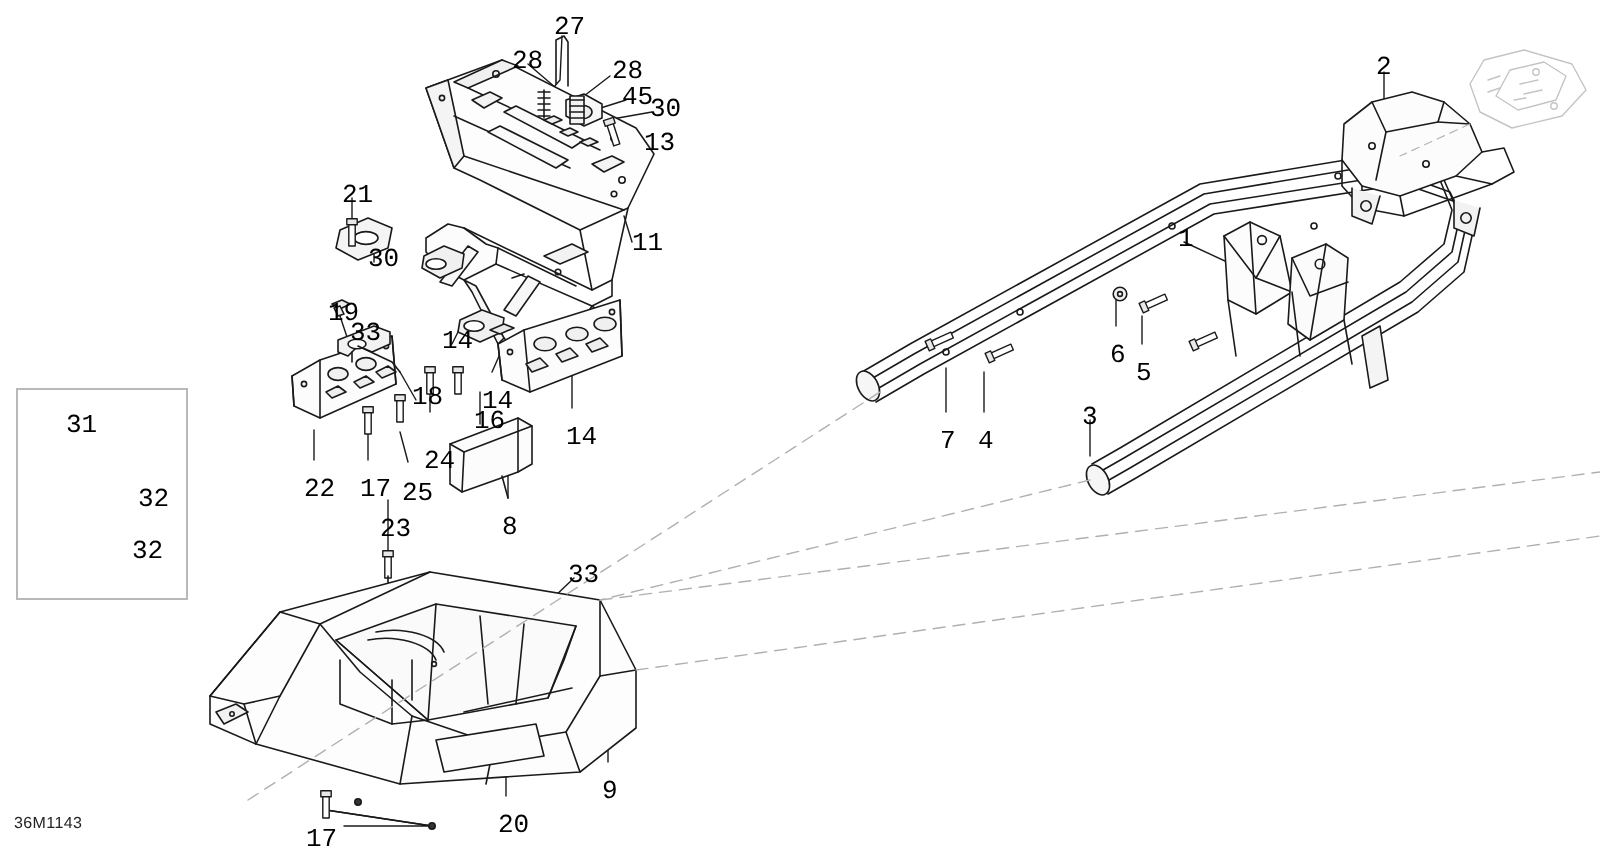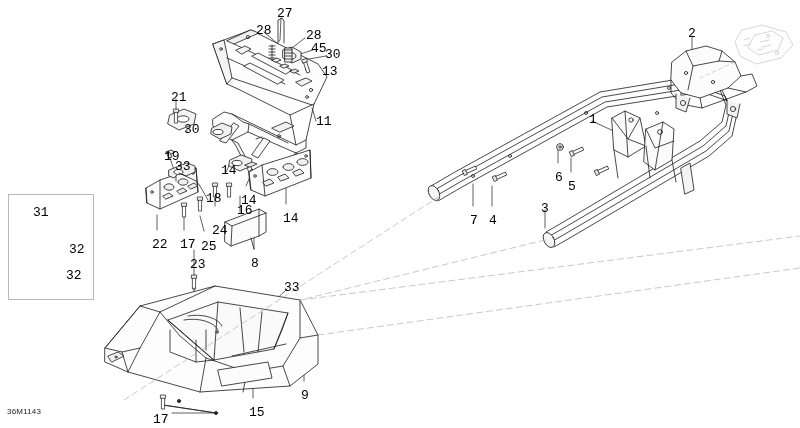--- a/index.html
+++ b/index.html
@@ -344,21 +344,21 @@
 
   <div class="callout" style="left:589px;top:113px">1</div>
   <div class="callout" style="left:688px;top:27px">2</div>
   <div class="callout" style="left:541px;top:202px">3</div>
   <div class="callout" style="left:489px;top:214px">4</div>
   <div class="callout" style="left:568px;top:180px">5</div>
   <div class="callout" style="left:555px;top:171px">6</div>
   <div class="callout" style="left:470px;top:214px">7</div>
   <div class="callout" style="left:251px;top:257px">8</div>
   <div class="callout" style="left:301px;top:389px">9</div>
-  <div class="callout" style="left:249px;top:406px">15</div>
+  <div class="callout" style="left:249px;top:406px">20</div>
   <div class="callout" style="left:316px;top:115px">11</div>
   <div class="callout" style="left:180px;top:238px">17</div>
   <div class="callout" style="left:322px;top:65px">13</div>
   <div class="callout" style="left:221px;top:164px">14</div>
   <div class="callout" style="left:241px;top:194px">14</div>
   <div class="callout" style="left:283px;top:212px">14</div>
   <div class="callout" style="left:237px;top:204px">16</div>
   <div class="callout" style="left:153px;top:413px">17</div>
   <div class="callout" style="left:206px;top:192px">18</div>
   <div class="callout" style="left:164px;top:150px">19</div>

